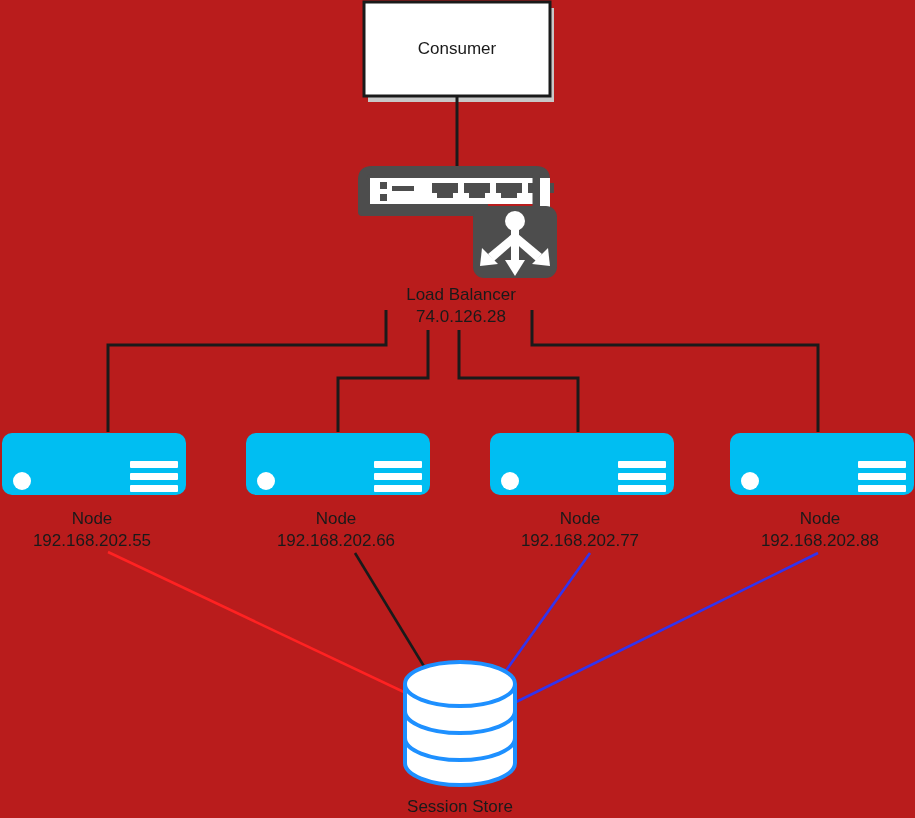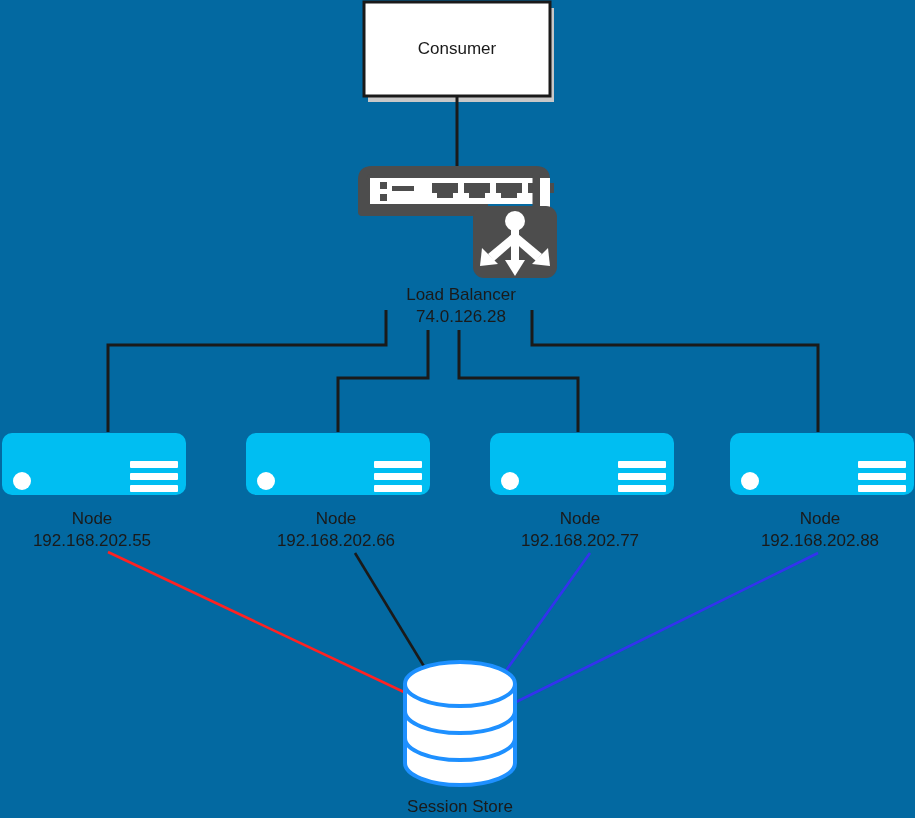--- a/index.html
+++ b/index.html
@@ -11,21 +11,21 @@
   body {
     font-family: "Liberation Sans", sans-serif;
     width: 915px;
     height: 818px;
     overflow: hidden;
   }
   #diagram-root {
     position: relative;
     width: 915px;
     height: 818px;
-    background: #0369a1;
+    background: #b91c1c;
   }
   svg#diagram-canvas {
     display: block;
     width: 915px;
     height: 818px;
   }
   .label-text {
     font-family: "Liberation Sans", sans-serif;
     font-size: 17px;
     fill: #1a1a1a;

